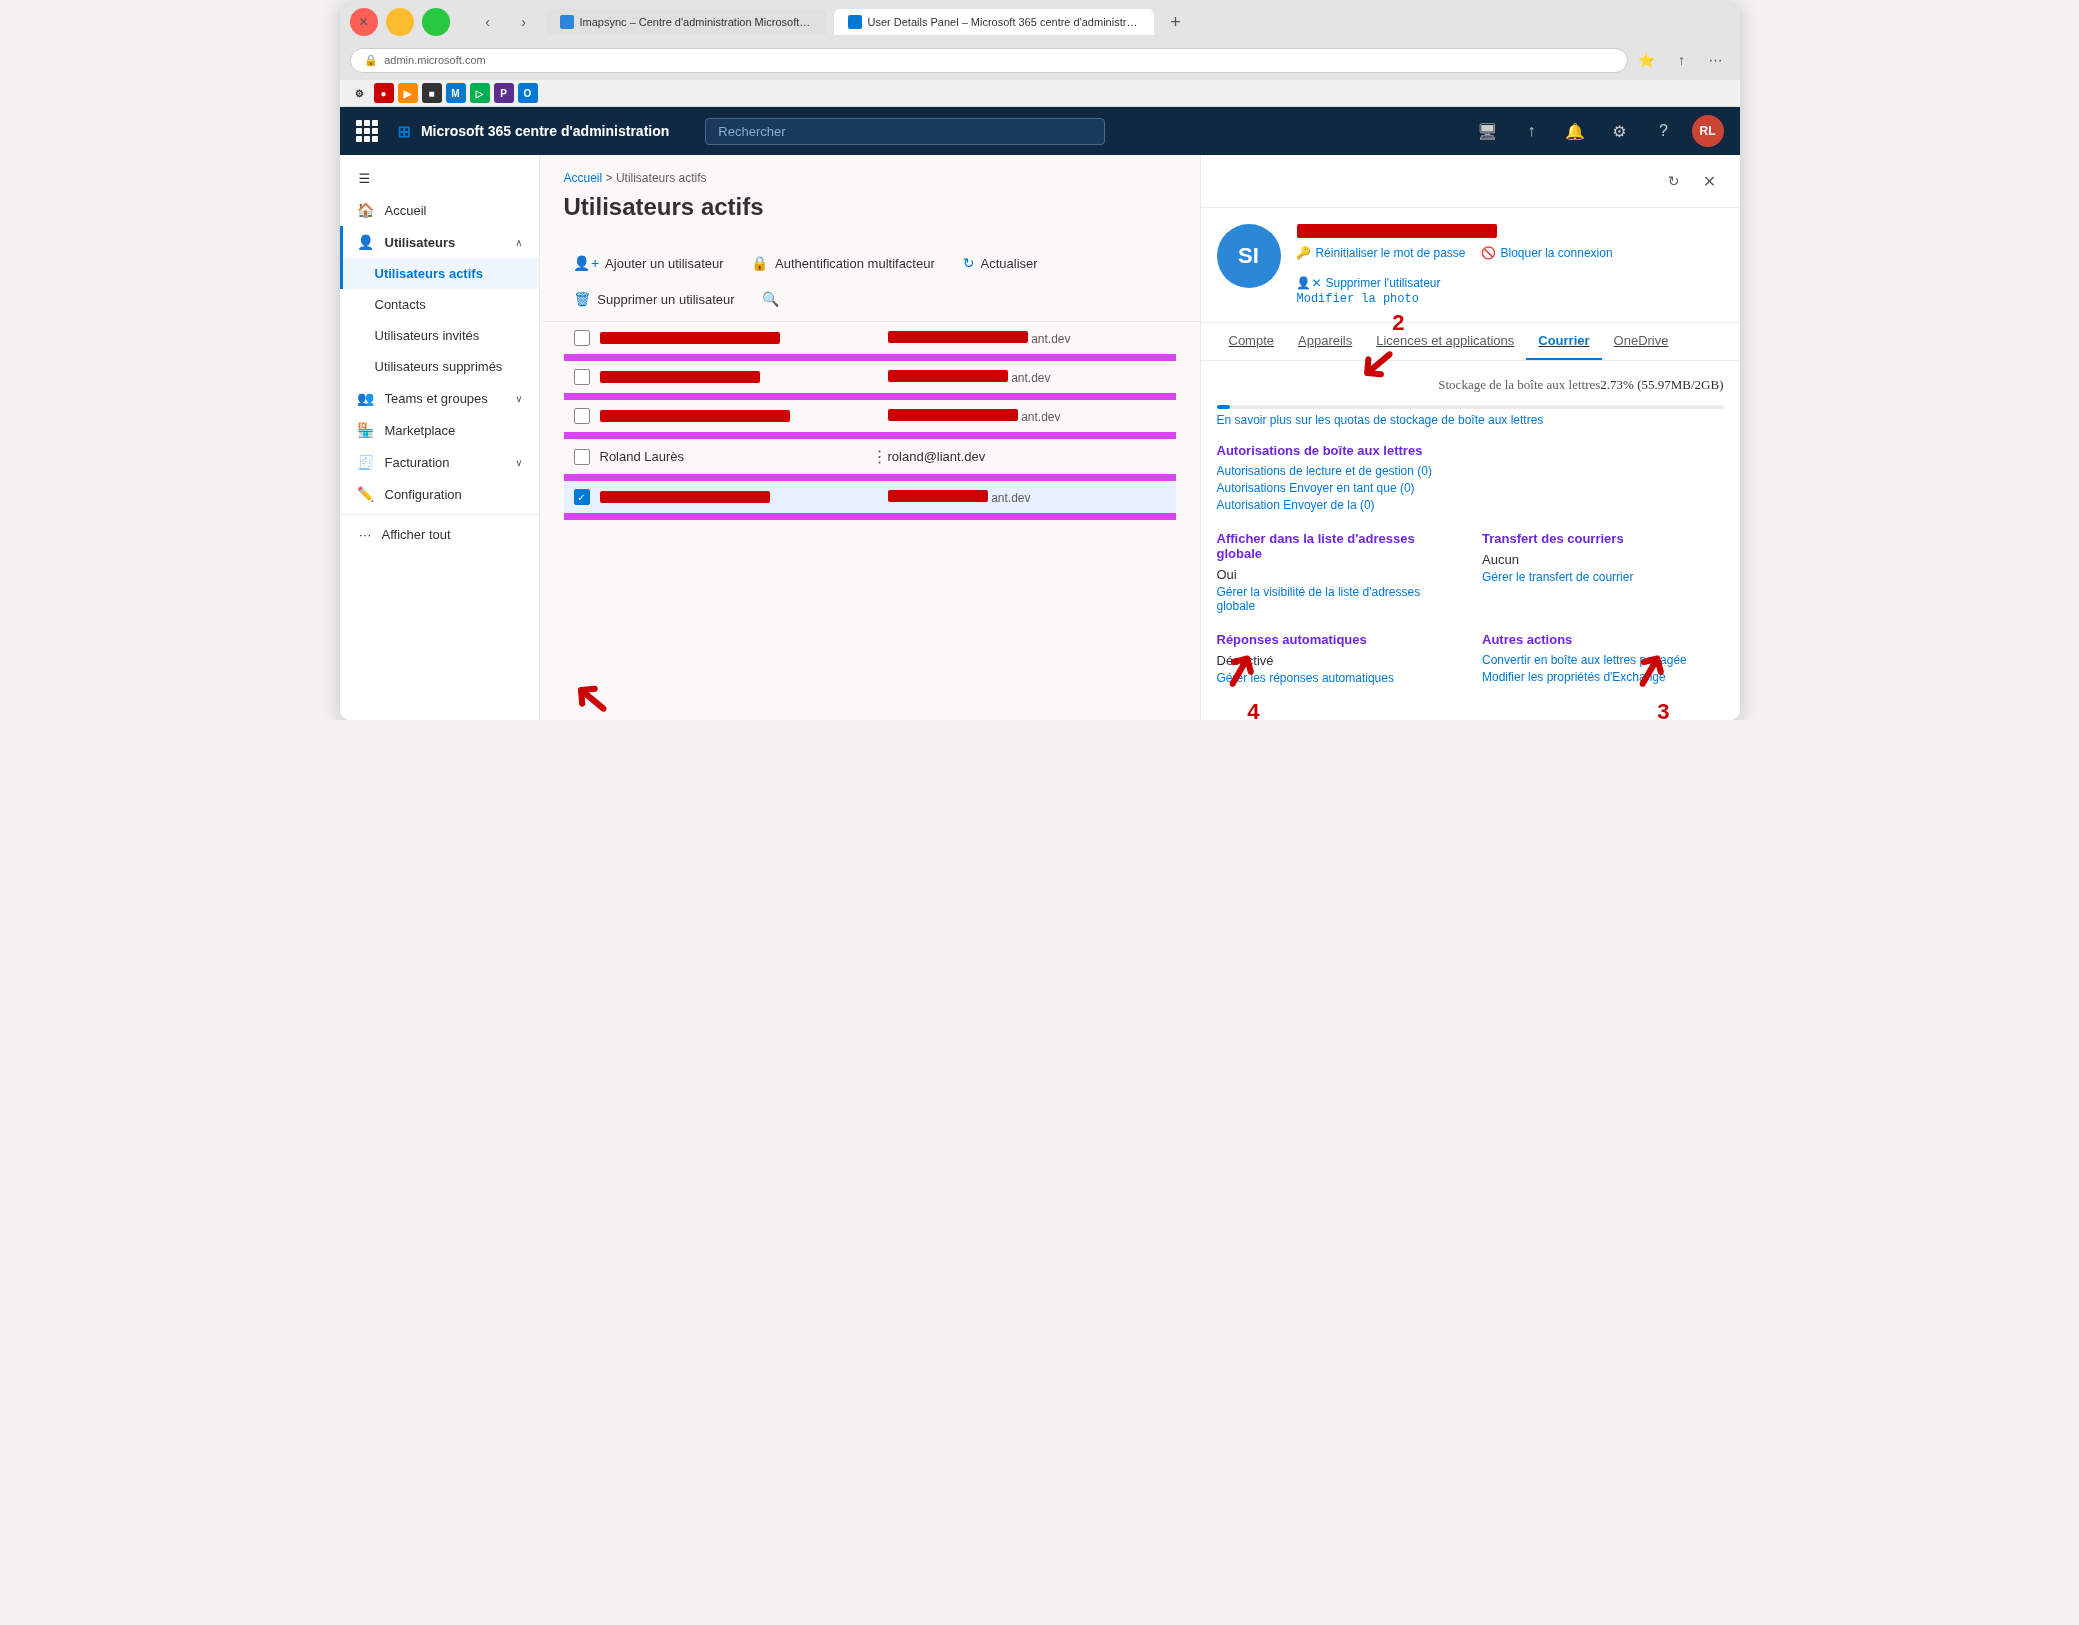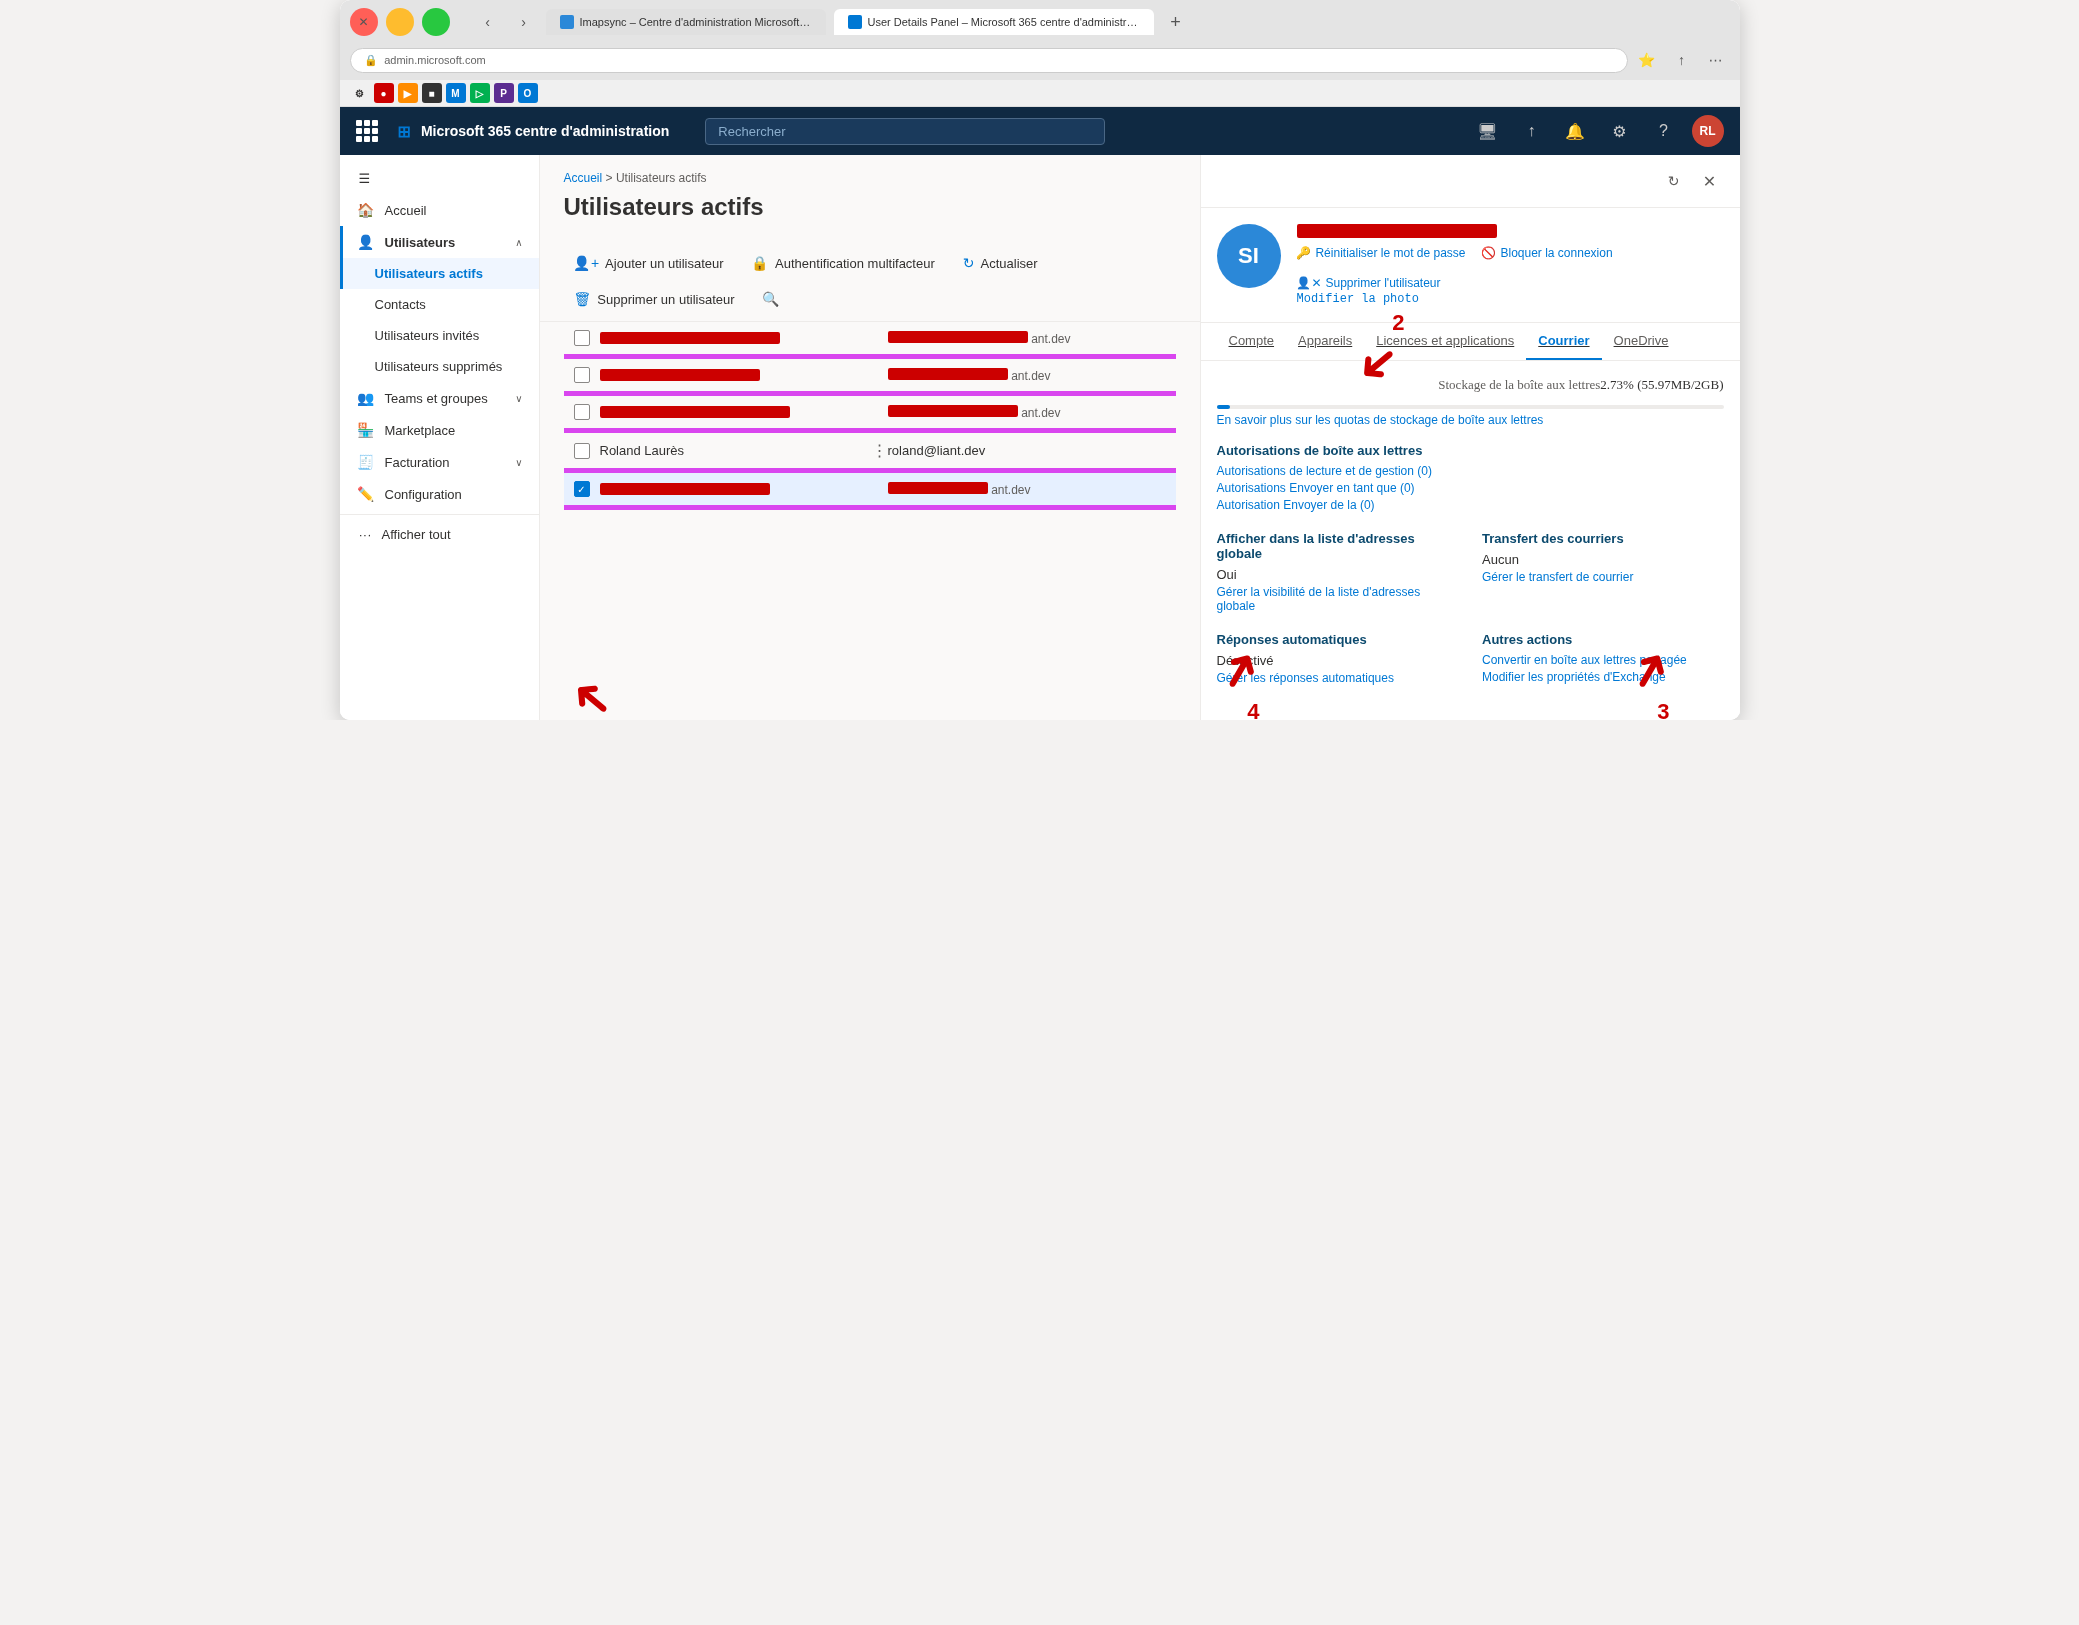--- a/index.html
+++ b/index.html
@@ -48,21 +48,21 @@
     .breadcrumb { font-size: 12px; color: #605e5c; margin-bottom: 8px; }
     .breadcrumb a { color: #0078d4; text-decoration: none; }
     .page-title { font-size: 24px; font-weight: 600; color: #323130; margin-bottom: 12px; }
     .toolbar-bar { display: flex; align-items: center; gap: 8px; padding: 8px 24px; border-bottom: 1px solid #edebe9; flex-wrap: wrap; }
     .toolbar-btn { display: flex; align-items: center; gap: 6px; padding: 6px 10px; border: none; background: transparent; cursor: pointer; font-size: 13px; color: #323130; border-radius: 4px; }
     .toolbar-btn .btn-icon { font-size: 14px; color: #0078d4; }
 
     
     .user-table { padding: 0 24px; }
     .table-header { display: grid; grid-template-columns: 36px 1fr 1fr; align-items: center; padding: 8px 0; border-bottom: 2px solid #edebe9; font-size: 12px; color: #605e5c; font-weight: 600; }
-    .table-row { display: grid; grid-template-columns: 36px 1fr 1fr; align-items: center; padding: 8px 0; border-bottom: 5px solid #d946ef; font-size: 13px; }
+    .table-row { display: grid; grid-template-columns: 36px 1fr 1fr; align-items: center; padding: 8px 0; border-bottom: 7px solid #d946ef; font-size: 13px; }
     .table-row.selected { background: #e6f0ff; }
     .checkbox-cell { display: flex; align-items: center; justify-content: center; }
     .checkbox { width: 16px; height: 16px; border: 1px solid #8a8886; border-radius: 2px; background: #fff; cursor: pointer; }
     .checkbox.checked { background: #0078d4; border-color: #0078d4; display: flex; align-items: center; justify-content: center; color: #fff; font-size: 10px; }
     .redacted-bar { height: 12px; background: #cc0000; border-radius: 2px; display: inline-block; }
     .user-name-cell { display: flex; align-items: center; gap: 8px; }
     .user-actions { margin-left: auto; color: #605e5c; font-size: 16px; cursor: pointer; }
 
     
     .right-panel { width: 540px; background: #fff; border-left: 1px solid #edebe9; flex-shrink: 0; display: flex; flex-direction: column; }
@@ -83,21 +83,21 @@
     .panel-tab.active { color: #0078d4; border-bottom-color: #0078d4; font-weight: 600; }
 
     
     .panel-content { padding: 16px; overflow-y: auto; flex: 1; }
     .storage-section { display: flex; justify-content: flex-end; align-items: flex-start; margin-bottom: 12px; font-family: Liberation Serif, serif; }
     .storage-label { font-size: 13px; color: #605e5c; }
     .storage-value { font-size: 13px; color: #323130; }
     .storage-bar-bg { height: 4px; background: #edebe9; border-radius: 2px; margin-bottom: 4px; }
     .storage-bar-fill { height: 4px; background: #0078d4; border-radius: 2px; width: 2.73%; }
     .storage-link { font-size: 12px; color: #0078d4; cursor: pointer; text-decoration: none; margin-bottom: 16px; display: block; }
-    .section-title { font-size: 13px; font-weight: 600; color: #0c4a6e; margin-bottom: 6px; }
+    .section-title { font-size: 13px; font-weight: 600; color: #6d28d9; margin-bottom: 6px; }
     .section-link { display: block; font-size: 12px; color: #0078d4; cursor: pointer; text-decoration: none; margin-bottom: 3px; }
     .section-value { font-size: 13px; color: #323130; margin-bottom: 3px; }
     .two-col { display: grid; grid-template-columns: 1fr 1fr; gap: 24px; margin-bottom: 16px; }
     .col-section { }
 
     
     .app-wrapper { position: relative; background: #fff; border-radius: 10px; overflow: hidden; box-shadow: 0 4px 20px rgba(0,0,0,0.2); max-width: 1400px; margin: 0 auto; }
   </style>
 </head>
 <body>

